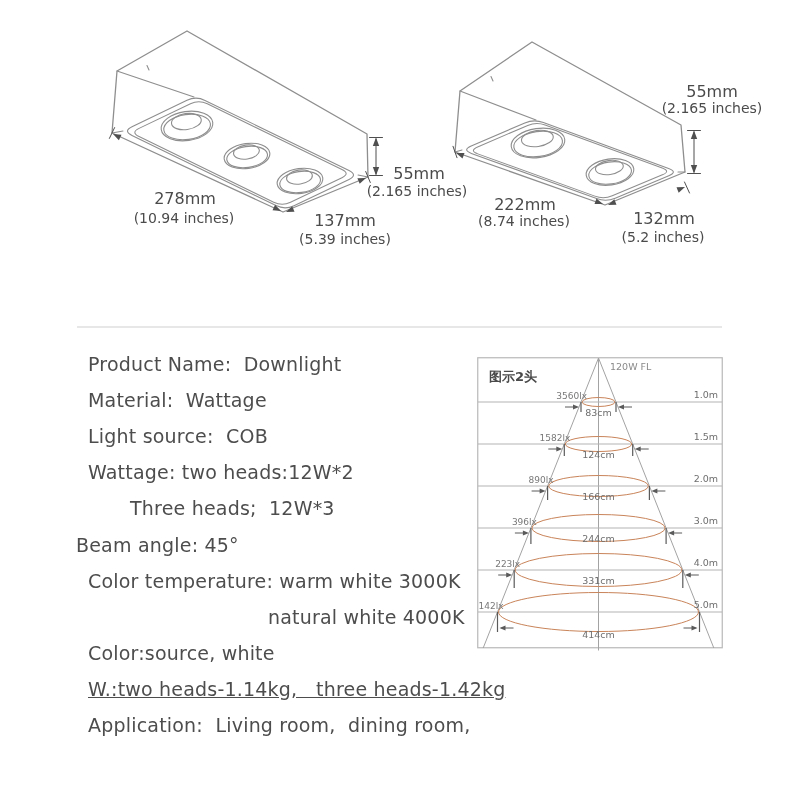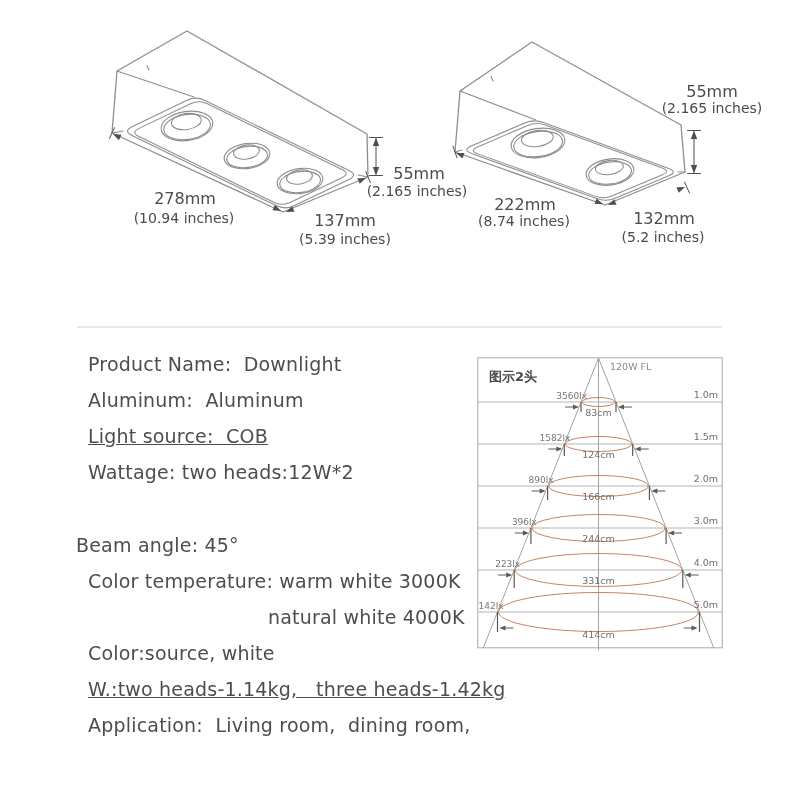--- a/index.html
+++ b/index.html
@@ -105,23 +105,24 @@
     <text class="inch" x="663" y="242">(5.2 inches)</text>
     <text class="mm" x="712" y="97">55mm</text>
     <text class="inch" x="712" y="113">(2.165 inches)</text>
   </g>
 </svg>
 
 <div class="divider"></div>
 
 <div style="position:absolute;left:0;top:0;width:800px;height:800px;pointer-events:none;">
     <div class="spec-line" style="left: 88px; top: 353px;">Product Name:  Downlight</div>
-    <div class="spec-line" style="left: 88px; top: 389.1px;">Aluminum:  Aluminum</div>
-    <div class="spec-line" style="left: 88px; top: 425.2px; text-decoration: underline;">Light source:  COB</div>
+    <div class="spec-line" style="left: 88px; top: 389.1px;">Material:  Wattage</div>
+    <div class="spec-line" style="left: 88px; top: 425.2px;">Light source:  COB</div>
     <div class="spec-line" style="left: 88px; top: 461.3px;">Wattage: two heads:12W*2</div>
+    <div class="spec-line" style="left: 130px; top: 497.4px;">Three heads;  12W*3</div>
     <div class="spec-line" style="left: 76px; top: 533.5px;">Beam angle: 45°</div>
     <div class="spec-line" style="left: 88px; top: 569.6px; text-align: center;">Color temperature: warm white 3000K</div>
     <div class="spec-line" style="left: 268px; top: 605.7px;">natural white 4000K</div>
     <div class="spec-line" style="left: 88px; top: 641.8px;">Color:source, white</div>
     <div class="spec-line" style="left: 88px; top: 677.9px; text-decoration: underline;">W.:two heads-1.14kg,   three heads-1.42kg</div>
     <div class="spec-line" style="left: 88px; top: 714px; text-align: center;">Application:  Living room,  dining room,</div>
   </div>
 
 <svg id="beam" width="246" height="294" viewBox="0 0 246 294">
   <text class="diagram-title" x="12" y="24">图示2头</text>

